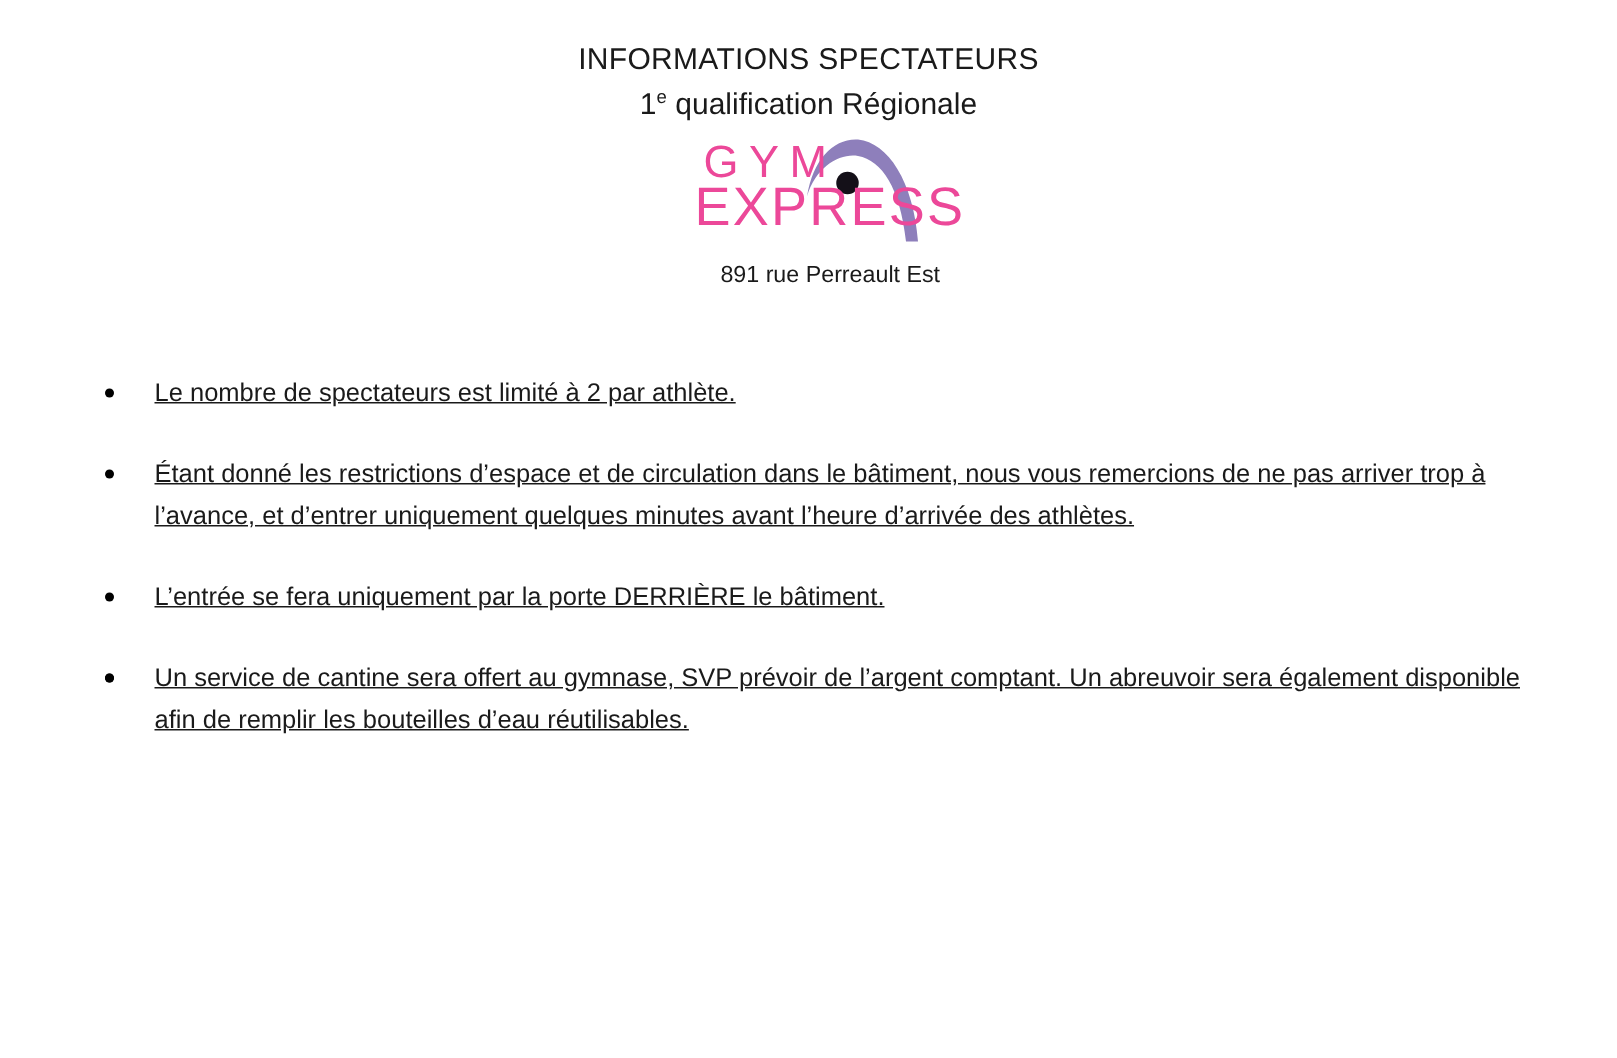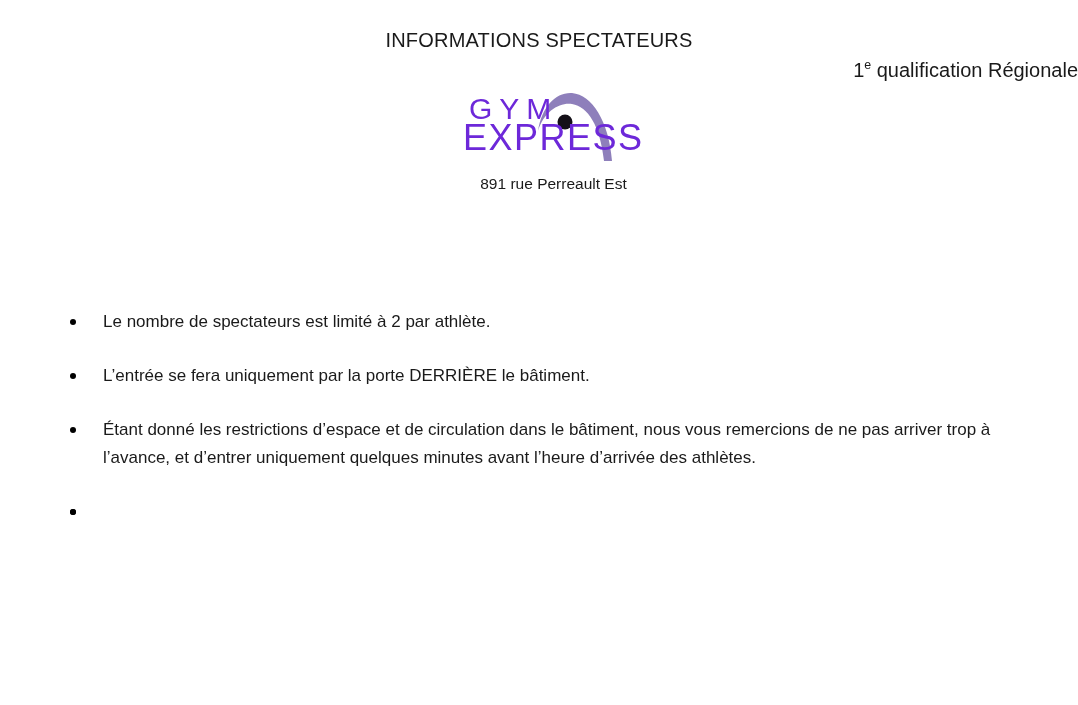--- a/index.html
+++ b/index.html
@@ -24,21 +24,20 @@
   .title {
     font-size: 20px;
     line-height: 30px;
     font-weight: 500;
     letter-spacing: 0.2px;
   }
   .subtitle {
     font-size: 20px;
     line-height: 30px;
     font-weight: 500;
-    text-align: right;
   }
   .subtitle sup {
     font-size: 0.62em;
     vertical-align: super;
     line-height: 0;
   }
   .subtitle .sub-rest { margin-left: 0.28em; }
 
   .logo {
     position: relative;
@@ -50,21 +49,21 @@
     position: absolute;
     left: 71px;
     top: -2px;
     width: 82px;
     height: 72px;
     z-index: 0;
   }
   .logo-text {
     position: relative;
     z-index: 1;
-    color: #6d28d9;
+    color: #ec4899;
   }
   .logo-line1 {
     font-size: 30px;
     line-height: 31px;
     letter-spacing: 7px;
     font-weight: 500;
     padding-left: 6px;
   }
   .logo-line2 {
     font-size: 36px;
@@ -77,23 +76,24 @@
   .address {
     margin-top: 10px;
     text-align: center;
     font-size: 15.5px;
     line-height: 25px;
     padding-left: 29px;
   }
 
   .bullets {
     list-style: none;
-    margin-top: 112px;
+    margin-top: 52px;
     margin-left: 70px;
     width: 952px;
+    text-decoration: underline;
   }
   .bullets li {
     position: relative;
     padding-left: 33px;
     width: 951px;
     font-size: 17px;
     line-height: 28px;
     margin-bottom: 26px;
   }
   .bullet-dot {
@@ -131,27 +131,28 @@
     <div>891 rue Perreault Est</div>
   </div>
 
   <ul class="bullets">
     <li>
       <span class="bullet-dot"></span>
       <span>Le nombre de spectateurs est limité à 2 par athlète.</span>
     </li>
     <li>
       <span class="bullet-dot"></span>
-      <span>L’entrée se fera uniquement par la porte DERRIÈRE le bâtiment.</span>
+      <span>Étant donné les restrictions d’espace et de circulation dans le bâtiment, nous vous remercions de ne pas arriver trop à l’avance, et d’entrer uniquement quelques minutes avant l’heure d’arrivée des athlètes.</span>
     </li>
     <li>
       <span class="bullet-dot"></span>
-      <span>Étant donné les restrictions d’espace et de circulation dans le bâtiment, nous vous remercions de ne pas arriver trop à l’avance, et d’entrer uniquement quelques minutes avant l’heure d’arrivée des athlètes.</span>
+      <span>L’entrée se fera uniquement par la porte DERRIÈRE le bâtiment.</span>
     </li>
     <li>
       <span class="bullet-dot"></span>
     </li>
     <li>
       <span class="bullet-dot"></span>
+      <span>Un service de cantine sera offert au gymnase, SVP prévoir de l’argent comptant. Un abreuvoir sera également disponible afin de remplir les bouteilles d’eau réutilisables.</span>
     </li>
   </ul>
 
 </div>
 
 </body></html>

